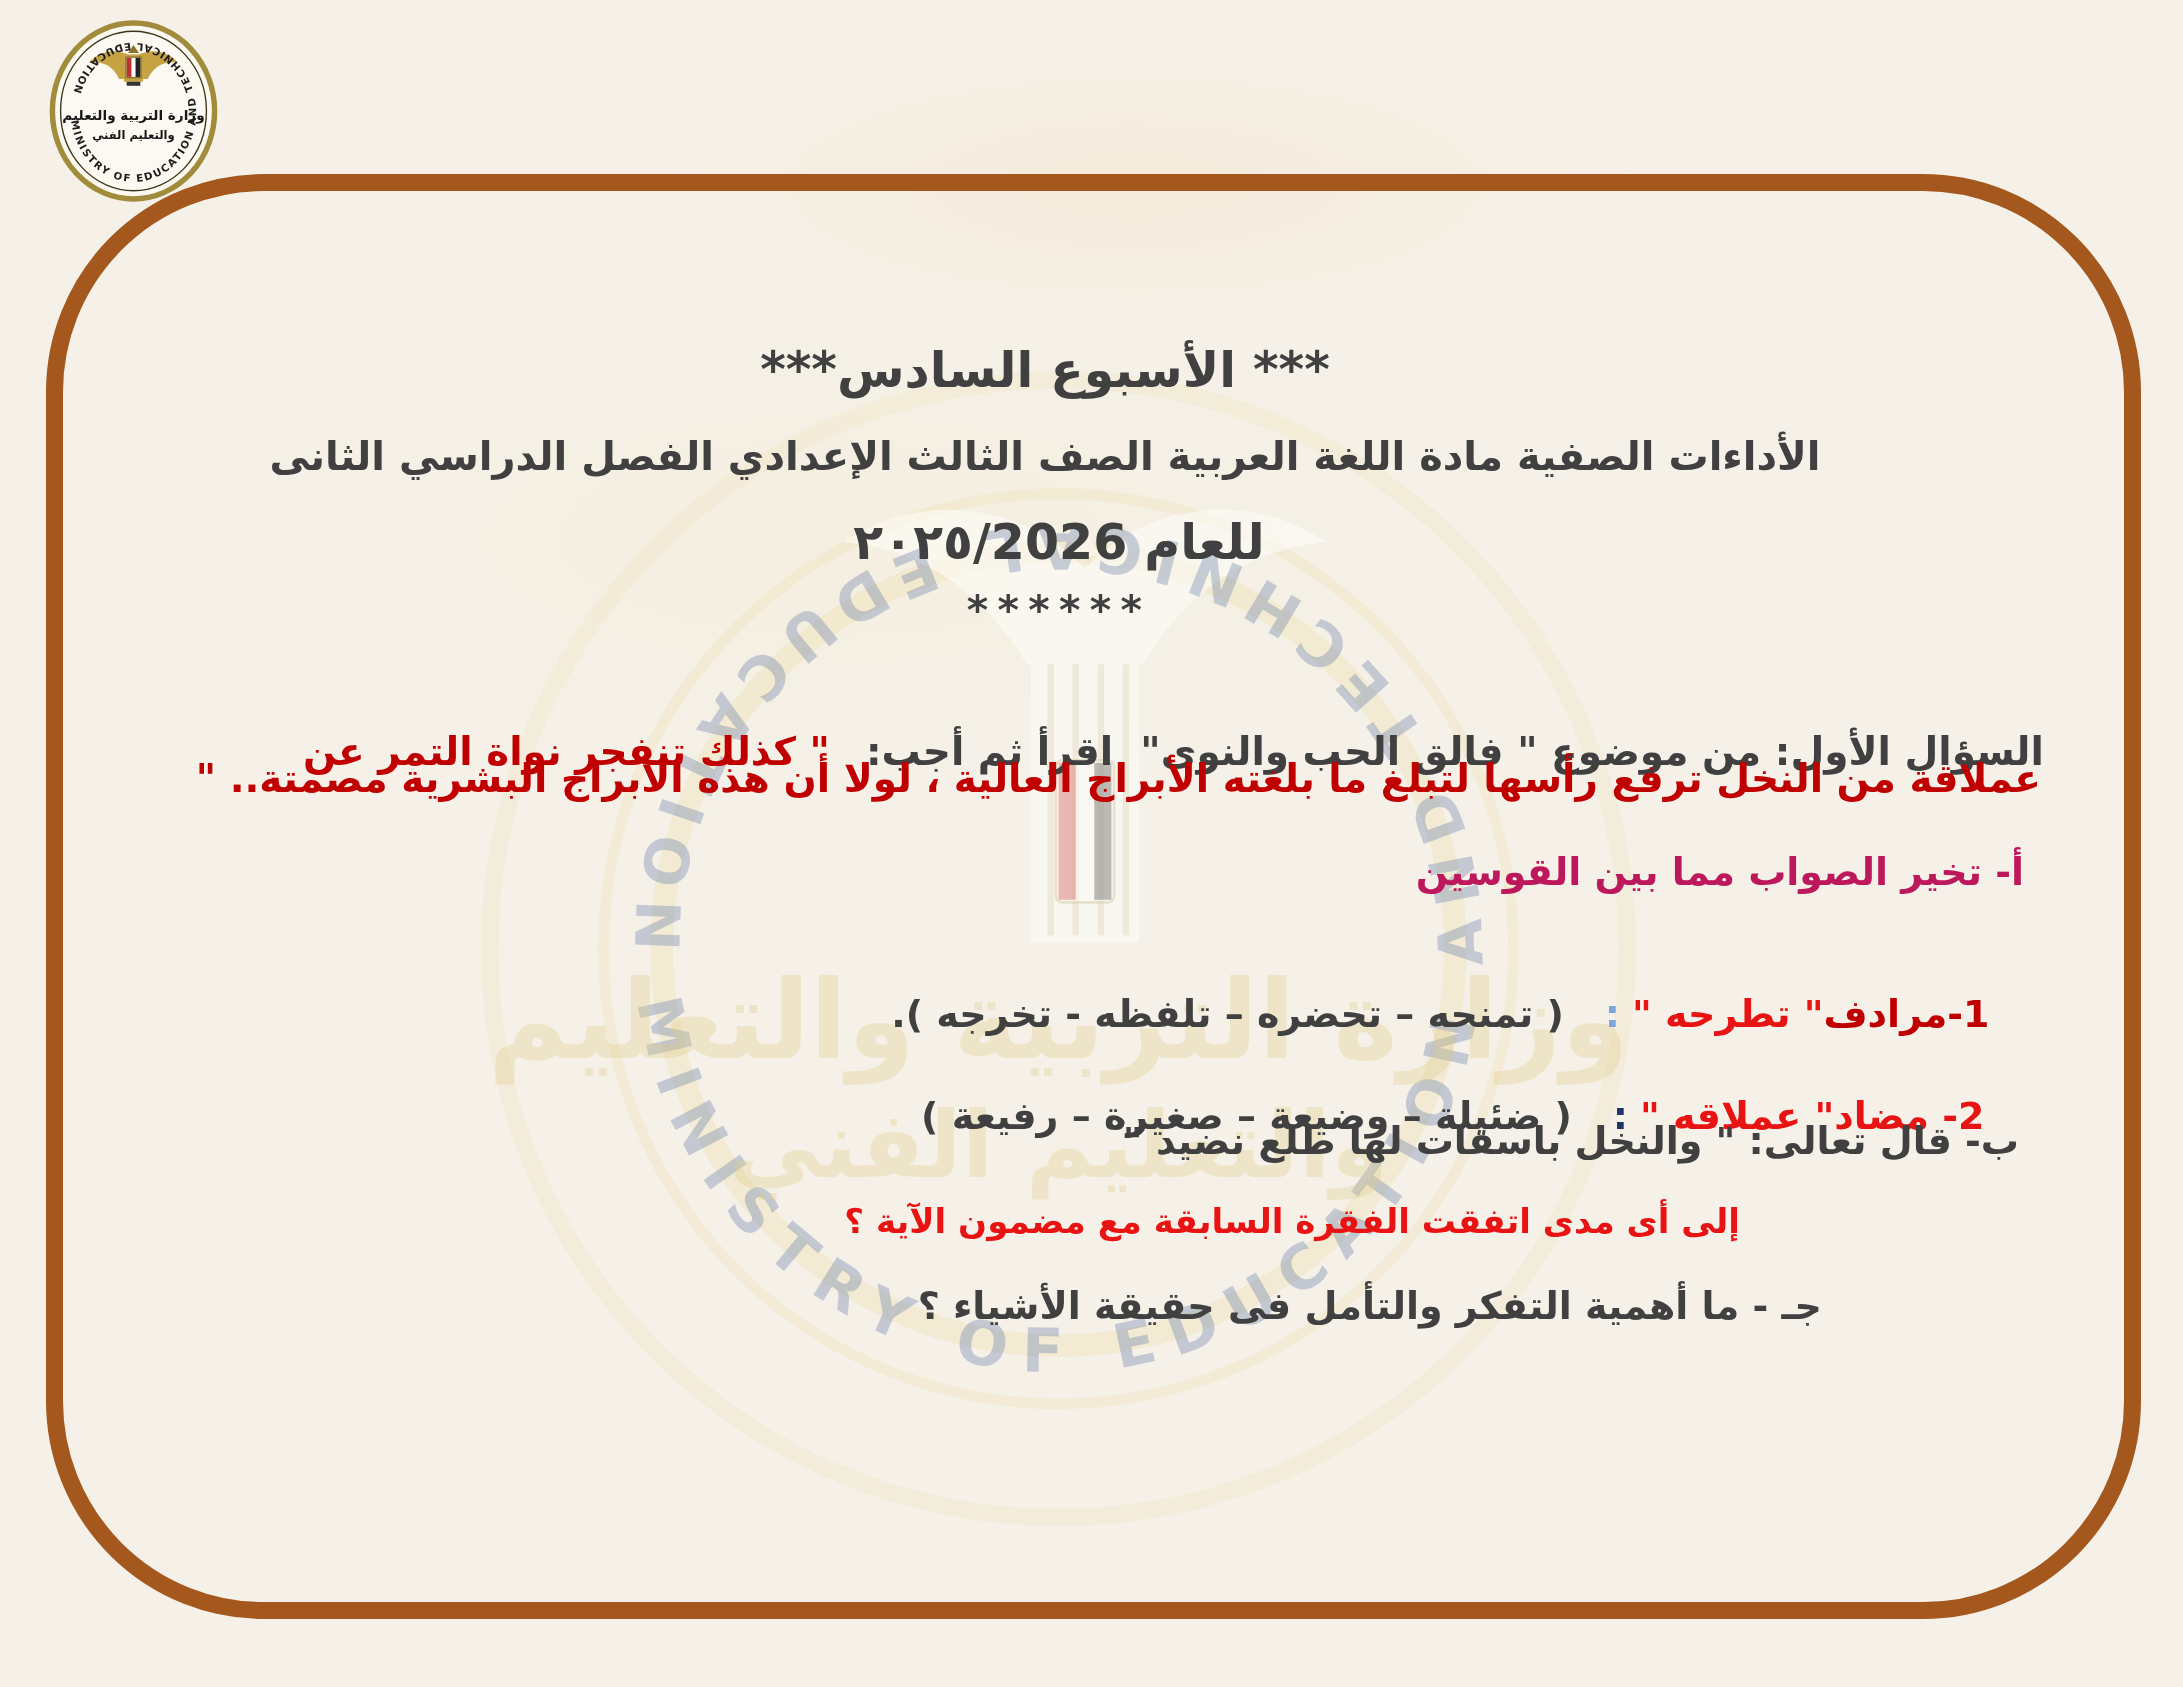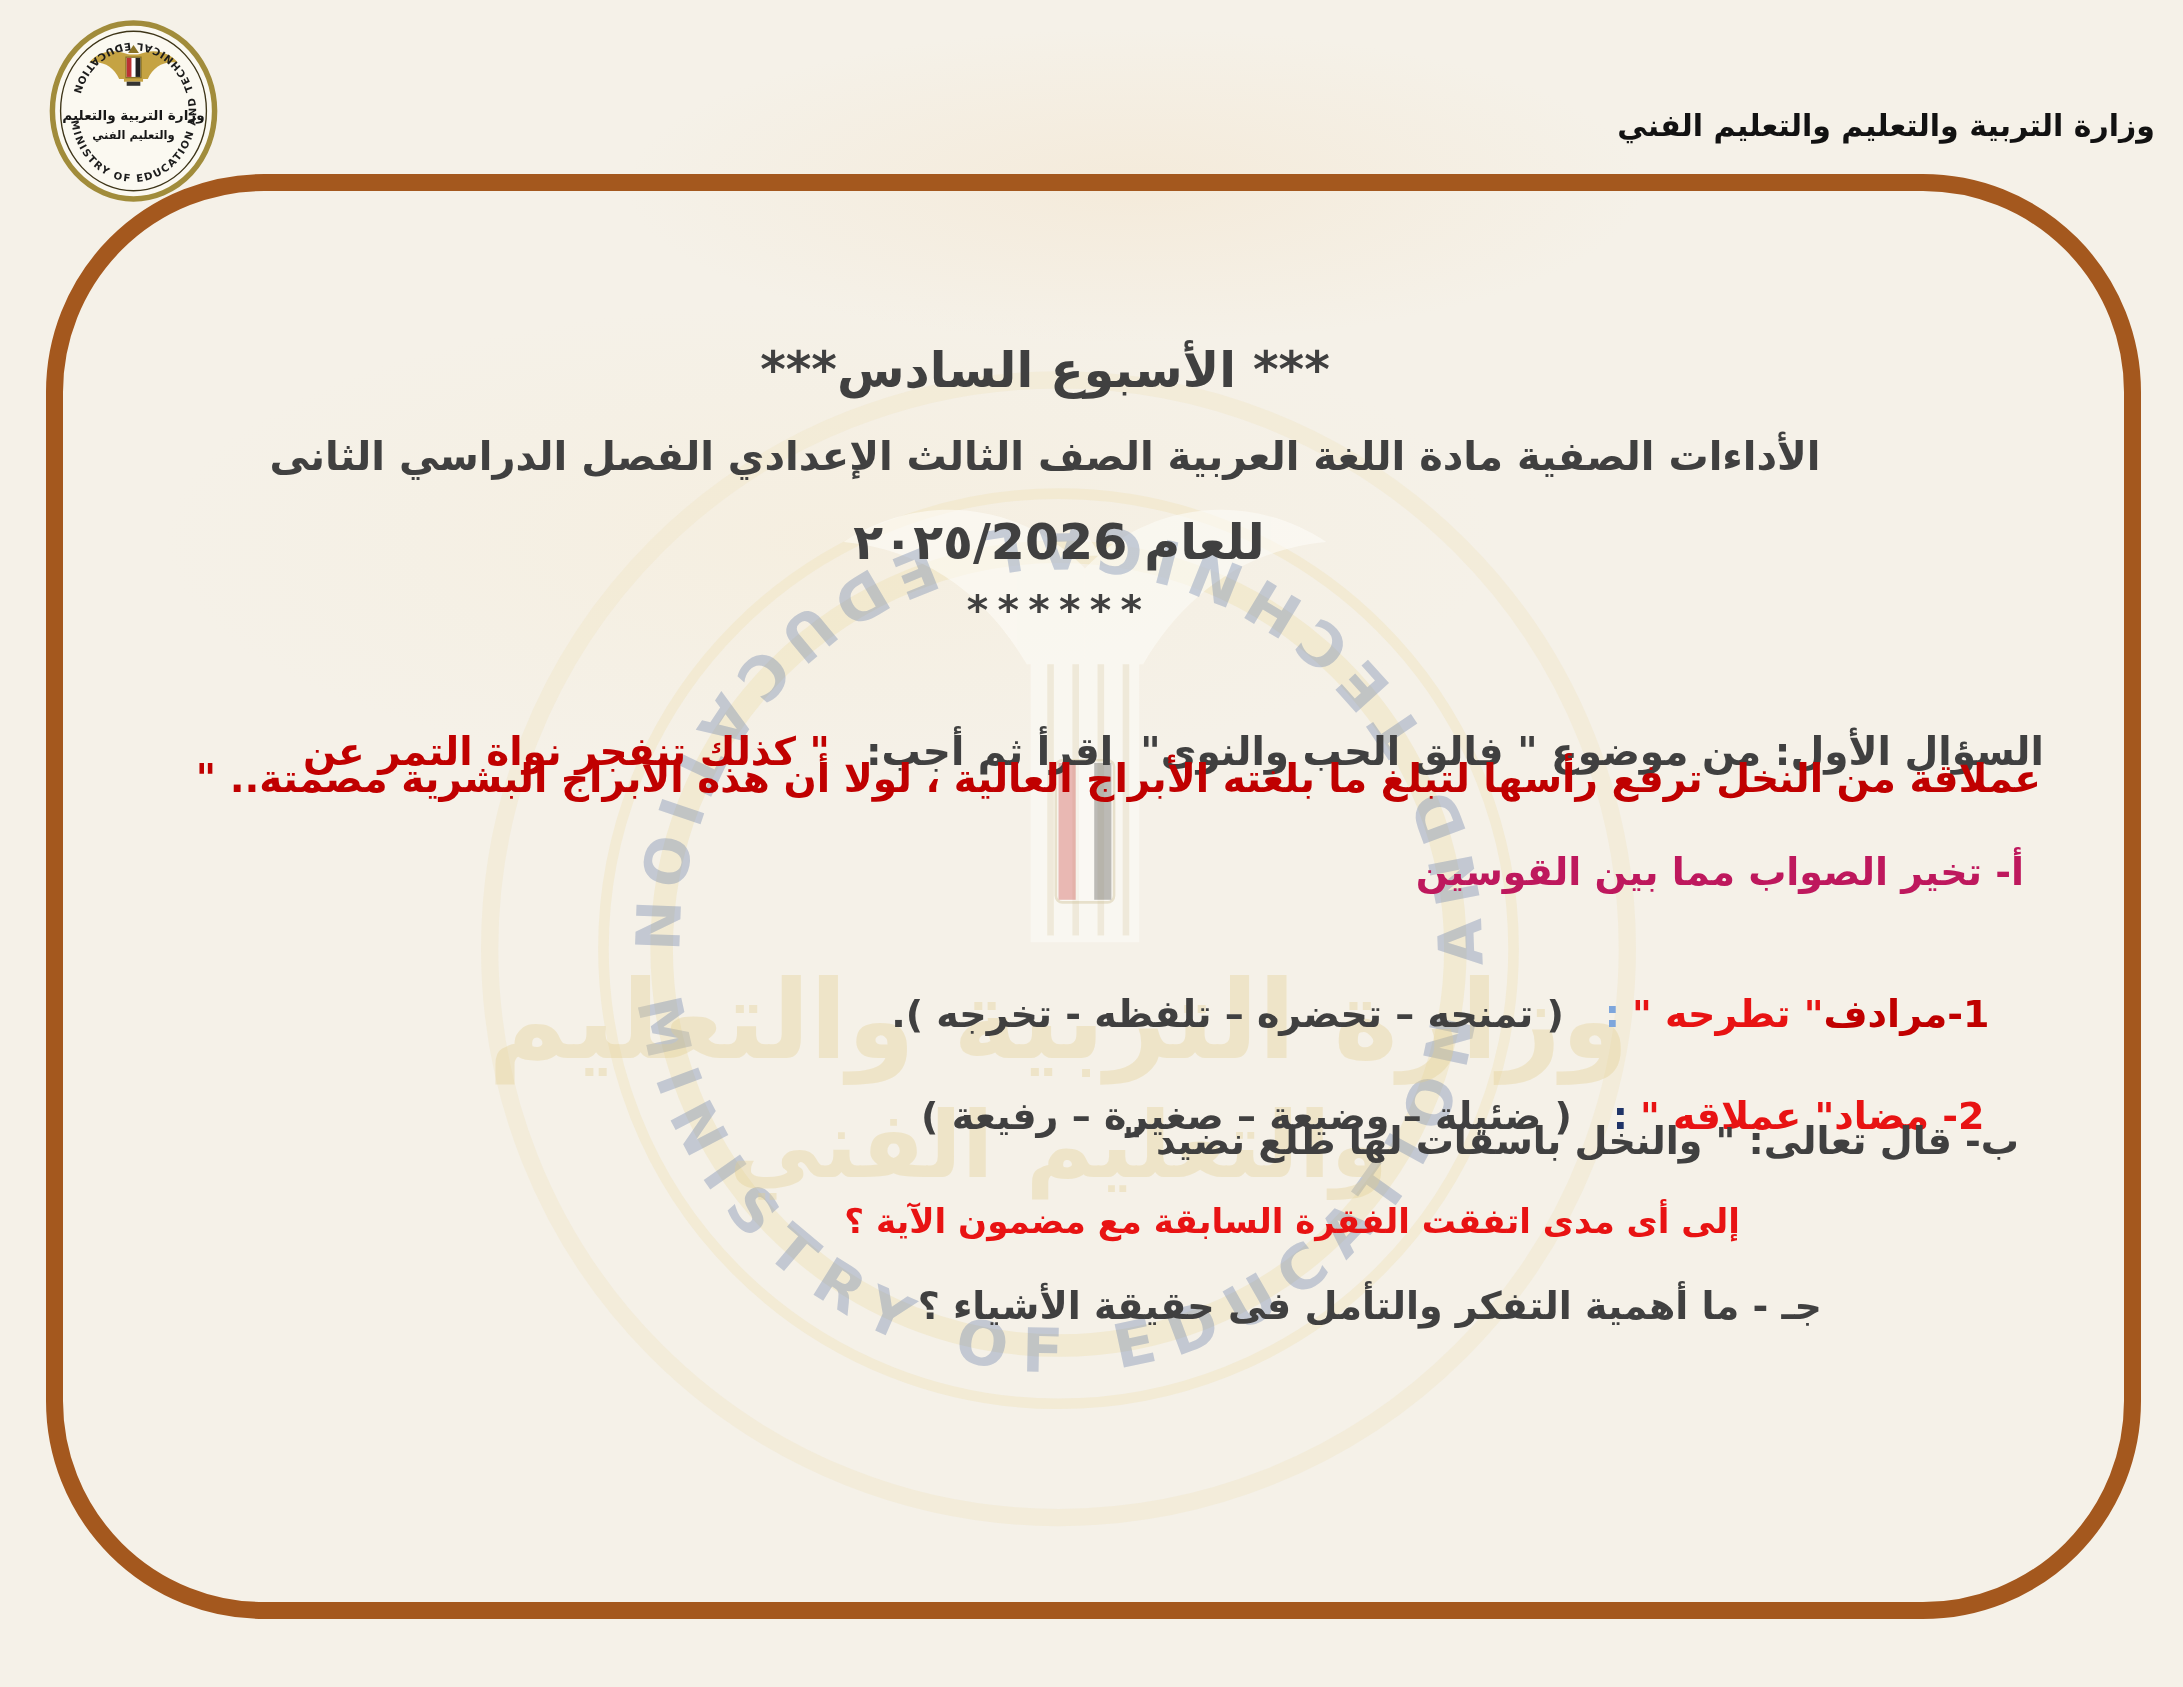--- a/index.html
+++ b/index.html
@@ -112,21 +112,20 @@
   <g font-family="DejaVu Sans, sans-serif" font-weight="bold" fill="#171717" text-anchor="middle" direction="rtl">
     <text x="125" y="148" font-size="20">وزارة التربية والتعليم</text>
     <text x="125" y="176" font-size="17">والتعليم الفني</text>
   </g>
   <text font-family="DejaVu Sans, sans-serif" font-size="15" font-weight="bold" fill="#1C1C1C" letter-spacing="2.5">
     <textPath href="#logoCircle" startOffset="2%">MINISTRY OF EDUCATION AND TECHNICAL EDUCATION</textPath>
   </text>
 </svg>
 
 <div class="abs header">
-  <div>وزارة التربية والتعليم والتعليم الفني</div>
 </div>
 
 <div class="line center navy t1">*** الأسبوع السادس***</div>
 <div class="line center navy t2">الأداءات الصفية مادة اللغة العربية الصف الثالث الإعدادي الفصل الدراسي الثانى</div>
 <div class="line center navy t3">للعام ٢٠٢٥/2026</div>
 <div class="line center navy tStars">******</div>
 
 <div class="line q1a">
   <span class="navy">السؤال الأول: من موضوع " فالق الحب والنوى"  اقرأ ثم أجب:</span><span class="red intro-red">" كذلك تنفجر نواة التمر عن</span>
 </div>

